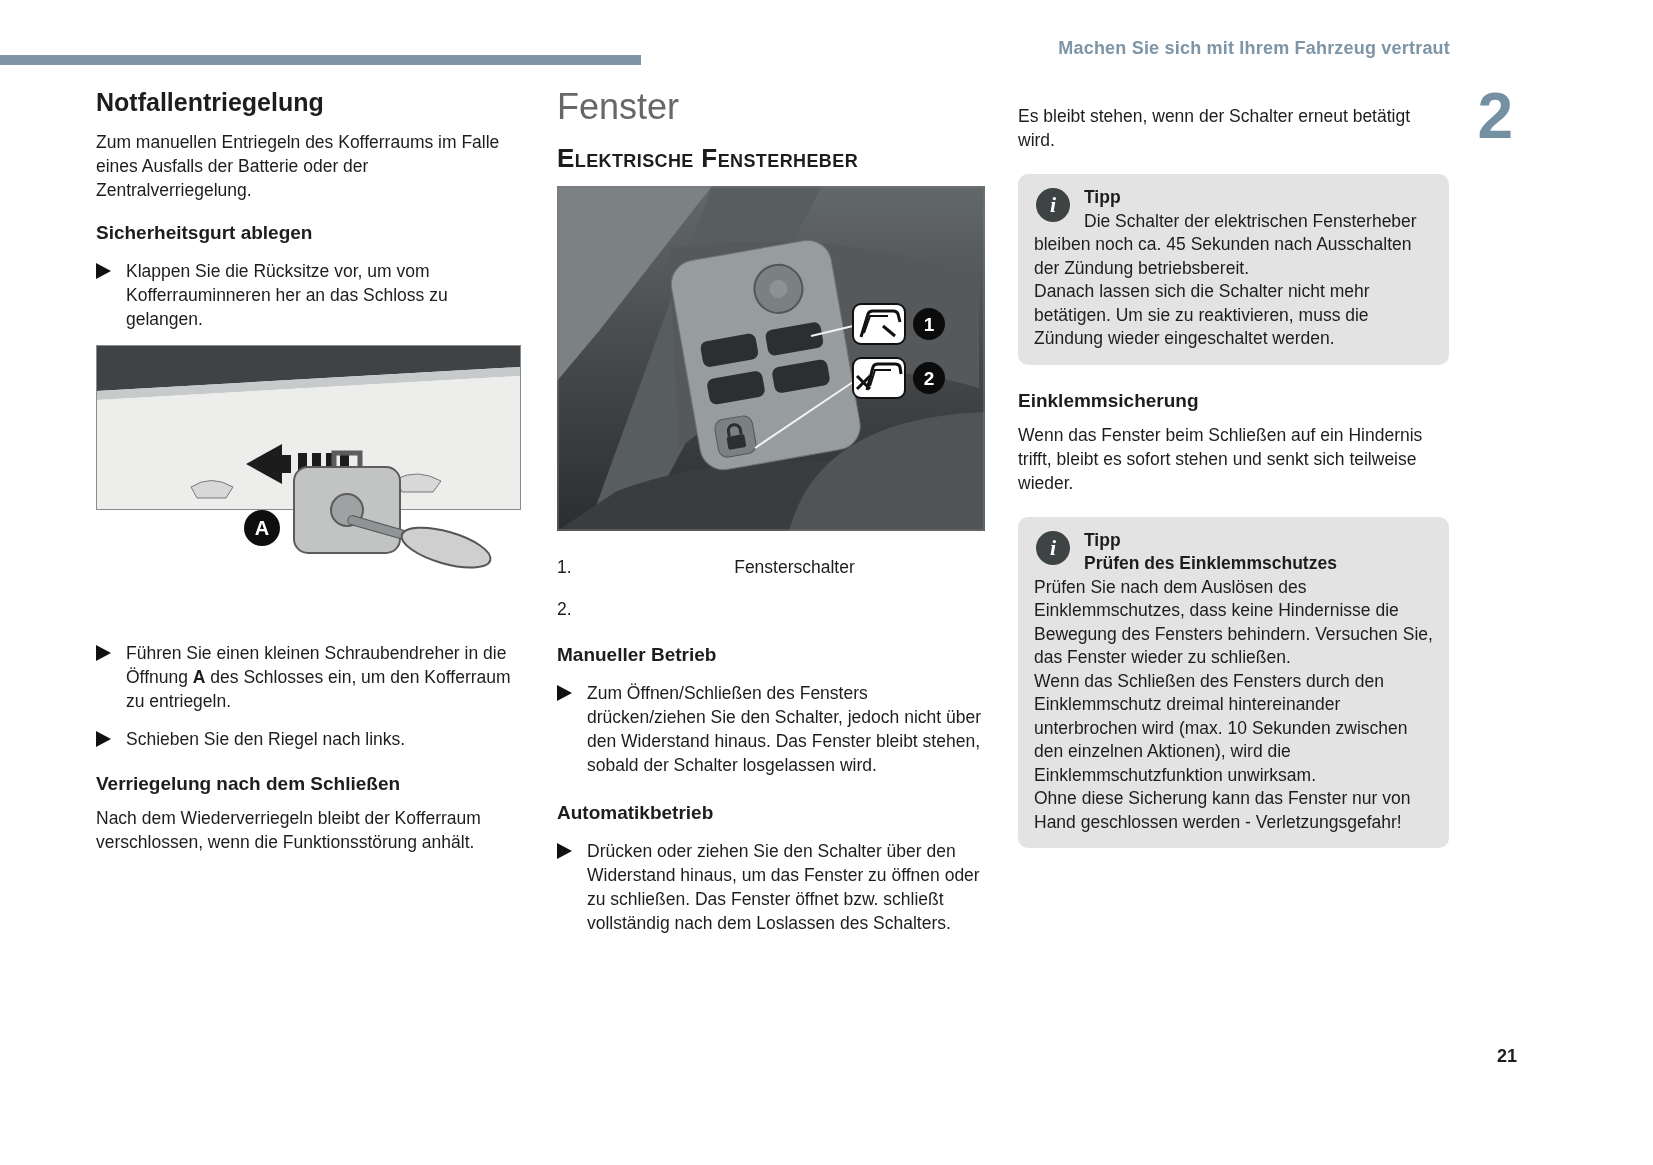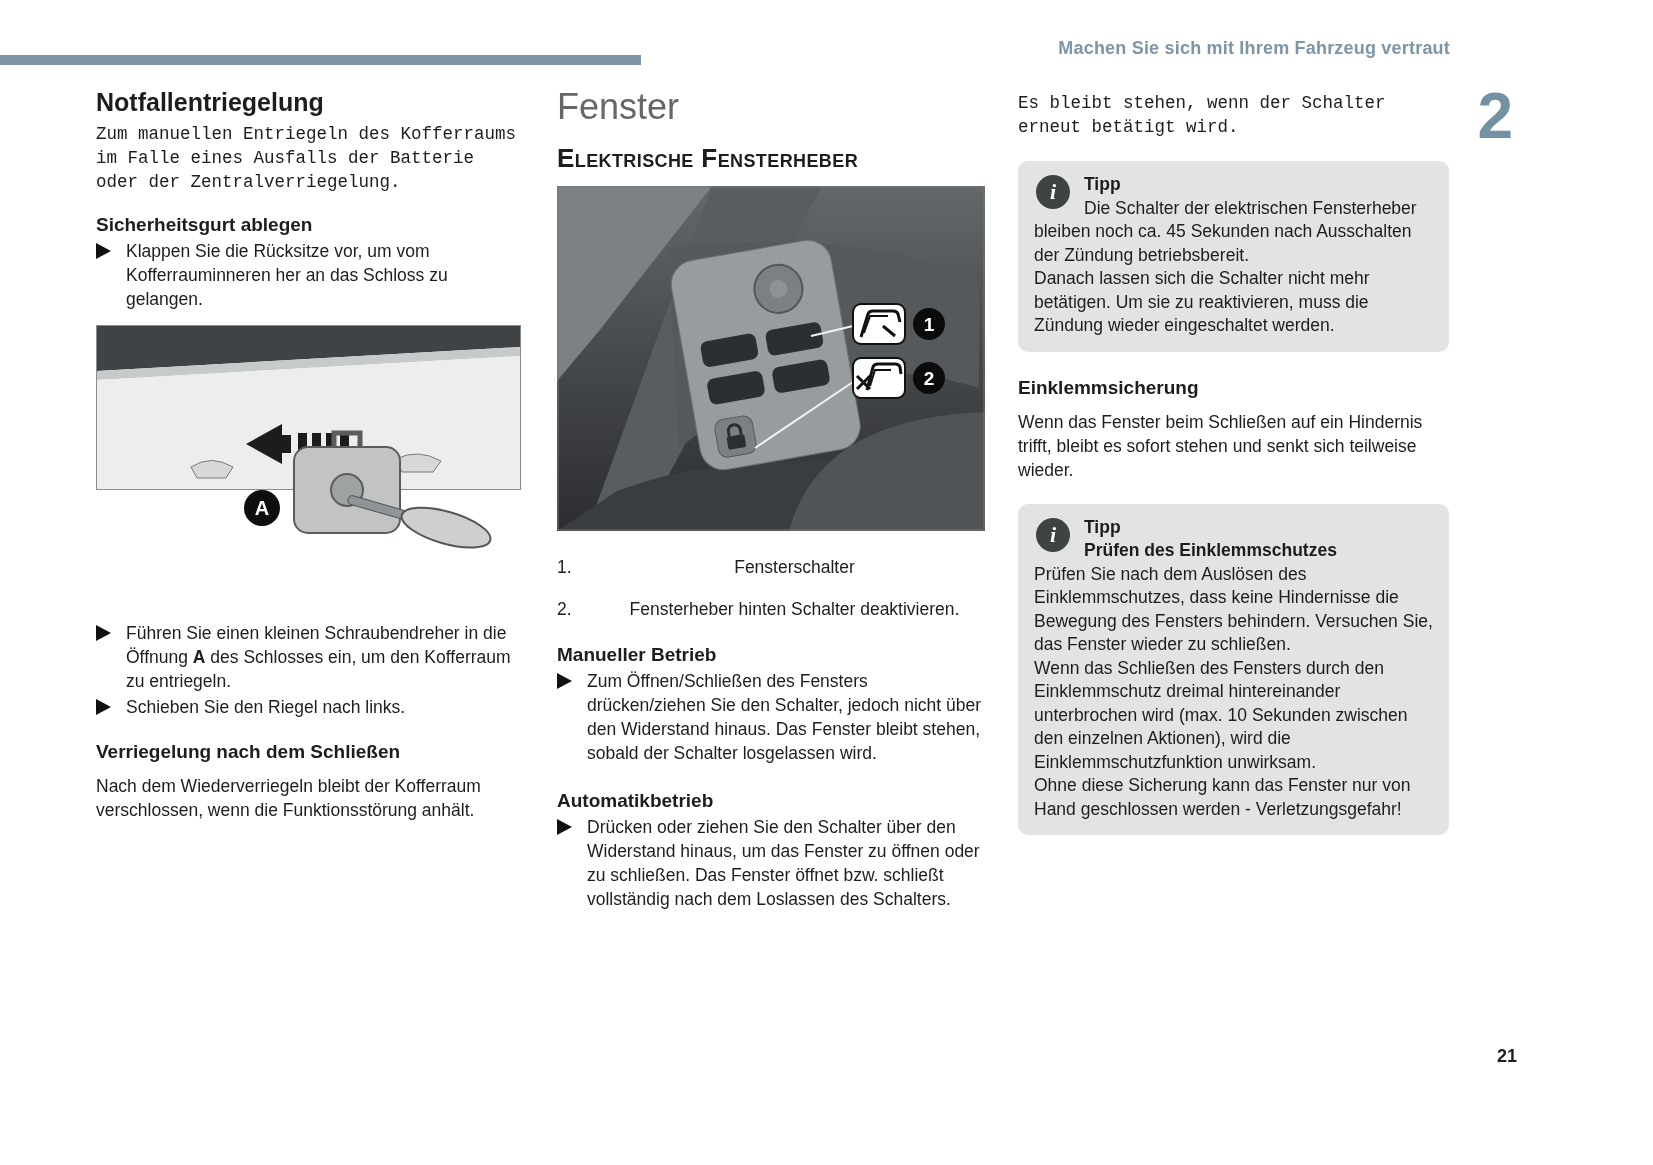--- a/index.html
+++ b/index.html
@@ -30,30 +30,30 @@
     font-size:18px; font-weight:bold;
   }
   .col { position:absolute; font-size:17.5px; line-height:24px; }
   .col1 { left:96px;  top:90px; width:426px; }
   .col2 { left:557px; top:86px; width:429px; }
   .col3 { left:1018px; top:88px; width:431px; }
 
   .section-head { font-size:25px; font-weight:bold; line-height:24px; margin-bottom:8px; }
   .sub-head     { font-size:19px; font-weight:bold; line-height:24px; margin-top:19px; }
   .para { margin-top:10px; }
-  .para.first { margin-top:3px;font-family:Liberation Mono, monospace; }
+  .para.first { margin-top:16px; }
 
   .fenster-title { font-size:36px; line-height:42px; font-weight:normal; color:var(--title_gray,#676767); }
   .subsection-title {
     font-variant:small-caps; font-weight:bold;
     font-size:26px; line-height:28px; letter-spacing:.4px;
     margin-top:16px;
   }
 
-  .bullet { display:flex; margin-top:2px; }
+  .bullet { display:flex; margin-top:14px; }
   .bullet .tri-wrap { flex:0 0 30px; }
   .tri {
     display:inline-block; width:0; height:0; margin-top:4px;
     border-left:15px solid #111;
     border-top:8px solid transparent;
     border-bottom:8px solid transparent;
   }
   .bullet .btxt { flex:1; }
   .b { font-weight:bold; }
 
@@ -207,21 +207,20 @@
     </svg>
   </div>
 
   <div class="numlist">
     <div class="numlist-item">
       <span class="num">1.</span>
       <span class="ntxt">Fensterschalter</span>
     </div>
     <div class="numlist-item">
       <span class="num">2.</span>
-      <span class="ntxt">Fensterheber hinten Schalter deaktivieren.</span>
     </div>
   </div>
 
   <div class="sub-head" style="margin-top:22px;">Manueller Betrieb</div>
   <div class="bullet">
     <span class="tri-wrap"><span class="tri"></span></span>
     <p class="btxt">Zum Öffnen/Schließen des Fensters drücken/ziehen Sie den Schalter, jedoch nicht über den Widerstand hinaus. Das Fenster bleibt stehen, sobald der Schalter losgelassen wird.</p>
   </div>
 
   <div class="sub-head" style="margin-top:24px;">Automatikbetrieb</div>

